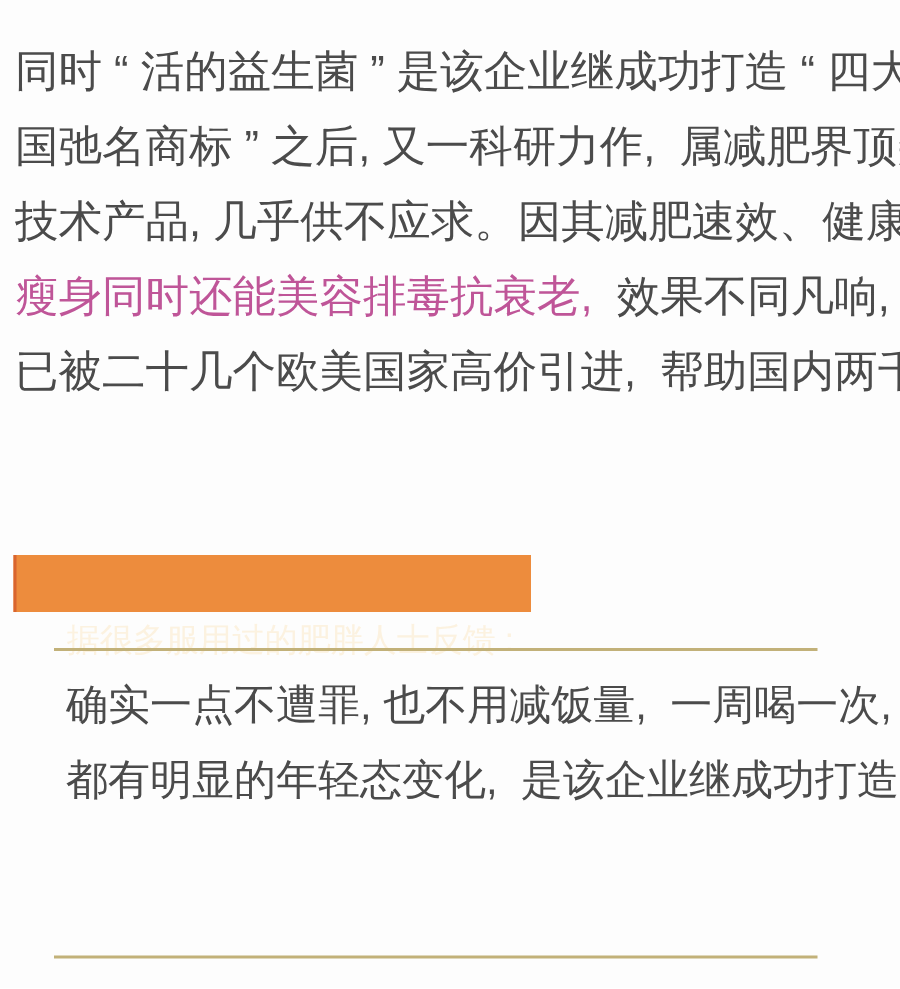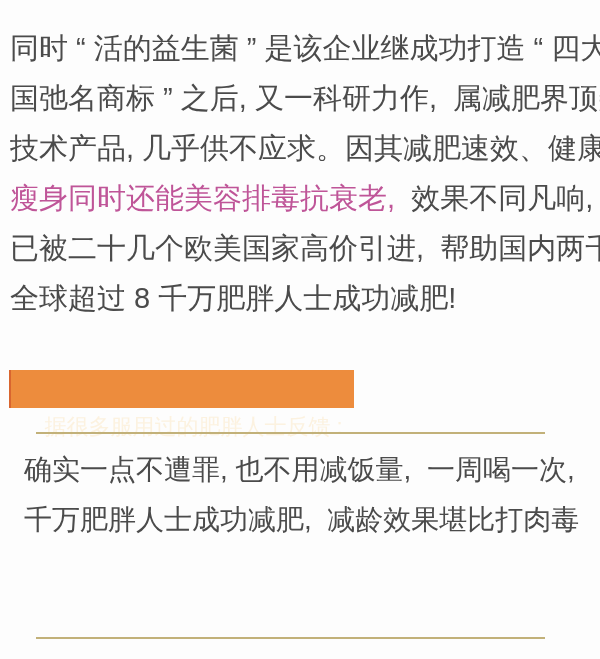--- a/index.html
+++ b/index.html
@@ -54,21 +54,21 @@
     position: absolute;
     left: 36px;
     width: 509px;
     height: 2px;
     background: var(--rule);
   }
   .rule-top { top: 432px; }
   .rule-bottom { top: 637px; }
   .quote-lines {
     position: absolute;
-    left: 24px;
+    left: 44px;
     top: 445px;
     width: 545px;
     font-size: 28px;
     line-height: 50px;
     font-weight: 400;
   }
   .quote-lines .line {
     white-space: pre;
     height: 50px;
   }
@@ -77,29 +77,28 @@
 <body>
 
 <div class="page">
 
   <div class="paragraph" id="paragraph">
       <div class="line"><span>同时 “ 活的益生菌 ” 是该企业继成功打造 “ 四大中</span></div>
       <div class="line"><span>国弛名商标 ” 之后, 又一科研力作,  属减肥界顶尖</span></div>
       <div class="line"><span>技术产品, 几乎供不应求。因其减肥速效、健康、安全,</span></div>
       <div class="line"><span class="hl">瘦身同时还能美容排毒抗衰老,</span><span>  效果不同凡响,  现</span></div>
       <div class="line"><span>已被二十几个欧美国家高价引进,  帮助国内两千万,</span></div>
-      <div class="line"><span>全球超过 8 千万肥胖人士成功减肥!</span></div>
     </div>
 
   <div class="heading">
     <span>据很多服用过的肥胖人士反馈 :</span>
   </div>
 
   <div>
     <div class="quote-rule rule-top"></div>
     <div class="quote-lines" id="quote-lines">
         <div class="line">确实一点不遭罪, 也不用减饭量,  一周喝一次,</div>
-        <div class="line">千万肥胖人士成功减肥,  减龄效果堪比打肉毒</div>
+        <div class="line">都有明显的年轻态变化,  是该企业继成功打造</div>
       </div>
     <div class="quote-rule rule-bottom"></div>
   </div>
 
 </div>
 
 </body></html>

